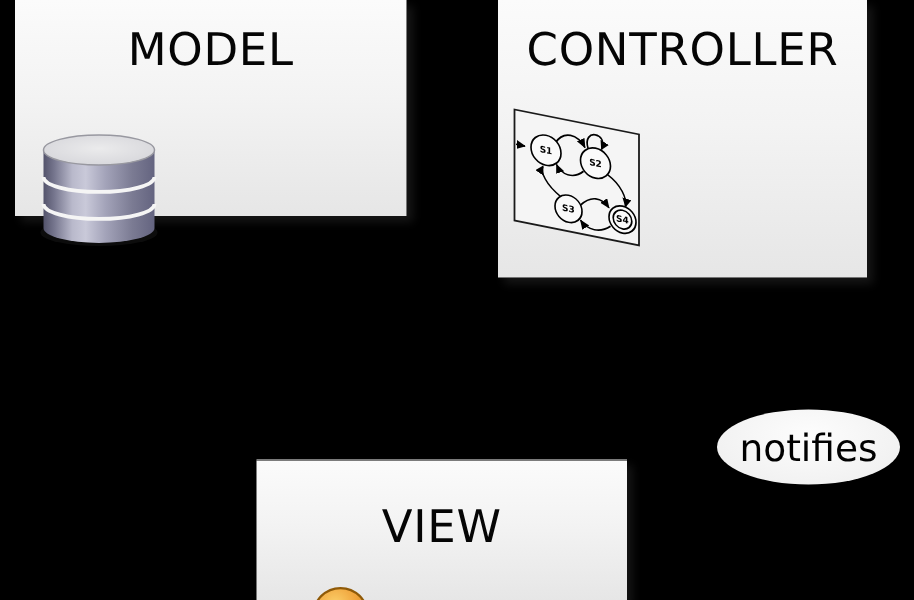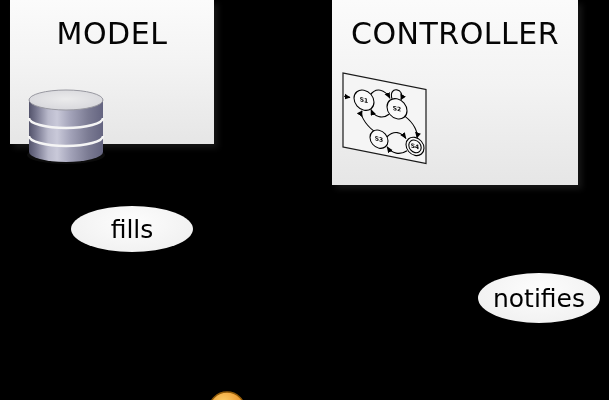--- a/index.html
+++ b/index.html
@@ -10,21 +10,21 @@
   }
   .box{
     position:absolute;
     background:linear-gradient(180deg,#fbfbfb 0%,#f3f3f3 45%,#e6e6e6 100%);
     box-shadow:4px 4px 6px rgba(120,120,120,0.18);
   }
   .box-title{
     position:absolute;left:0;width:100%;text-align:center;
     font-size:30px;color:#050505;letter-spacing:0.5px;line-height:36px;
   }
-  #model-box{left:10px;top:0;width:204px;height:144px;}
+  #model-box{left:10px;top:0;width:261px;height:144px;}
   #controller-box{left:332px;top:0;width:246px;height:185px;}
   #view-box{left:171px;top:306px;width:247px;height:94px;border-top:1px solid #7a7a7a;}
   #model-box .box-title, #controller-box .box-title{top:16px;}
   #view-box .box-title{top:27px;}
   .edge-ellipse{
     position:absolute;border-radius:50%;
     background:radial-gradient(ellipse at 50% 35%, #fdfdfd 0%, #f2f2f2 70%, #e9e9e9 100%);
     display:flex;align-items:center;justify-content:center;
     color:#000;font-size:25px;
   }
@@ -42,20 +42,23 @@
 <div id="canvas">
 
   <div class="box" id="model-box">
     <div class="box-title">MODEL</div>
   </div>
 
   <div class="box" id="controller-box">
     <div class="box-title">CONTROLLER</div>
   </div>
 
+  <div class="box" id="view-box">
+    <div class="box-title">VIEW</div>
+  </div>
 
   <svg class="icon-svg" id="db-icon" width="84" height="85" viewBox="0 0 84 85">
     <defs>
       <linearGradient id="dbBody" x1="0" y1="0" x2="1" y2="0">
         <stop offset="0" stop-color="#53536b"></stop>
         <stop offset="0.10" stop-color="#77778f"></stop>
         <stop offset="0.26" stop-color="#b9b9cb"></stop>
         <stop offset="0.38" stop-color="#c9c9d9"></stop>
         <stop offset="0.56" stop-color="#a3a3b9"></stop>
         <stop offset="0.80" stop-color="#7b7b93"></stop>
@@ -101,23 +104,20 @@
       </g>
       <g font-size="6" font-weight="bold" fill="#000" text-anchor="middle" font-family="DejaVu Sans, Liberation Sans, sans-serif">
         <text x="21" y="25">S1</text>
         <text x="54" y="27">S2</text>
         <text x="36" y="61">S3</text>
         <text x="72" y="61">S4</text>
       </g>
     </g>
   </svg>
 
-  <div class="edge-ellipse" id="edge-fills">
-    <span>fills</span>
-  </div>
   <div class="edge-ellipse" id="edge-notifies">
     <span>notifies</span>
   </div>
 
   <svg class="icon-svg" id="face-icon" width="46" height="12" viewBox="0 0 46 12">
     <defs>
       <radialGradient id="faceGrad" cx="0.4" cy="0.3" r="0.8">
         <stop offset="0" stop-color="#fbd06b"></stop>
         <stop offset="0.5" stop-color="#f0a43c"></stop>
         <stop offset="1" stop-color="#cd7d12"></stop>

